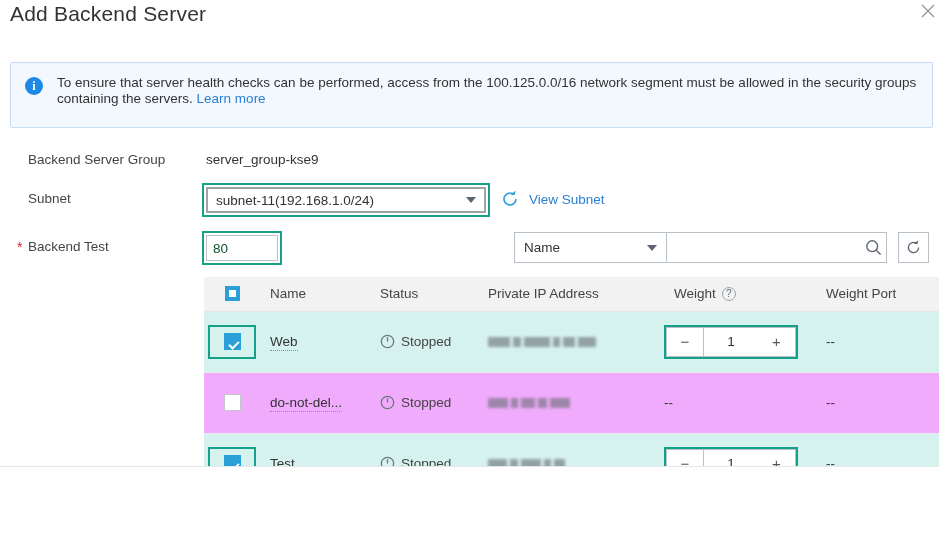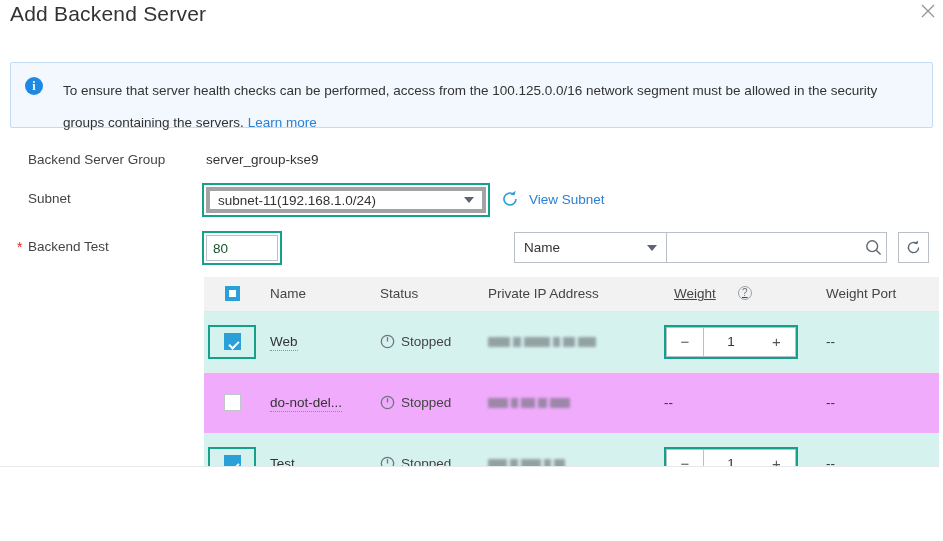--- a/index.html
+++ b/index.html
@@ -56,24 +56,24 @@
     color: #ffffff;
     font-size: 12px;
     font-weight: bold;
     line-height: 18px;
     text-align: center;
     flex: 0 0 18px;
     margin-top: 2px;
     font-family: "Liberation Serif", serif;
   }
   .banner-text {
-    margin-left: 20px;
+    margin-left: 14px;
     font-size: 13.5px;
     color: #333333;
-    line-height: 32px;
+    line-height: 16px;
     max-width: 865px;
   }
   .banner-text a {
     color: #2b7fd4;
     text-decoration: none;
   }
 
   
   .lbl {
     position: absolute;
@@ -98,21 +98,21 @@
     position: absolute;
     left: 202px;
     top: 183px;
     width: 288px;
     height: 34px;
     border: 2px solid #15a08a;
   }
   .select-inner {
     position: absolute;
     inset: 2px;
-    border: 4px solid #a3a3a3;
+    border: 2px solid #a3a3a3;
     background: #ffffff;
     display: flex;
     align-items: center;
     padding: 0 8px;
     font-size: 13.5px;
     color: #333333;
   }
   .select-inner .caret {
     margin-left: auto;
     width: 0; height: 0;
@@ -362,23 +362,22 @@
     font-size: 15px;
     color: #555;
     cursor: pointer;
   }
   .stepper .minus { width: 38px; }
   .stepper .plus  { width: 38px; border-left: 0; }
   .stepper .val   { flex: 1; border-left: 0; border-right: 0; color: #333; font-size: 13.5px; cursor: text; }
 
   .weight-help {
     display: inline-flex;
-    align-items: flex-start;
-    gap: 22px;
-    text-decoration: underline;
+    align-items: flex-end;
+    gap: 6px;
   }
   .qmark {
     width: 14px; height: 14px;
     border: 1px solid #9aa2aa;
     border-radius: 50%;
     font-size: 10px;
     line-height: 12px;
     text-align: center;
     color: #6b7378;
     cursor: pointer;

